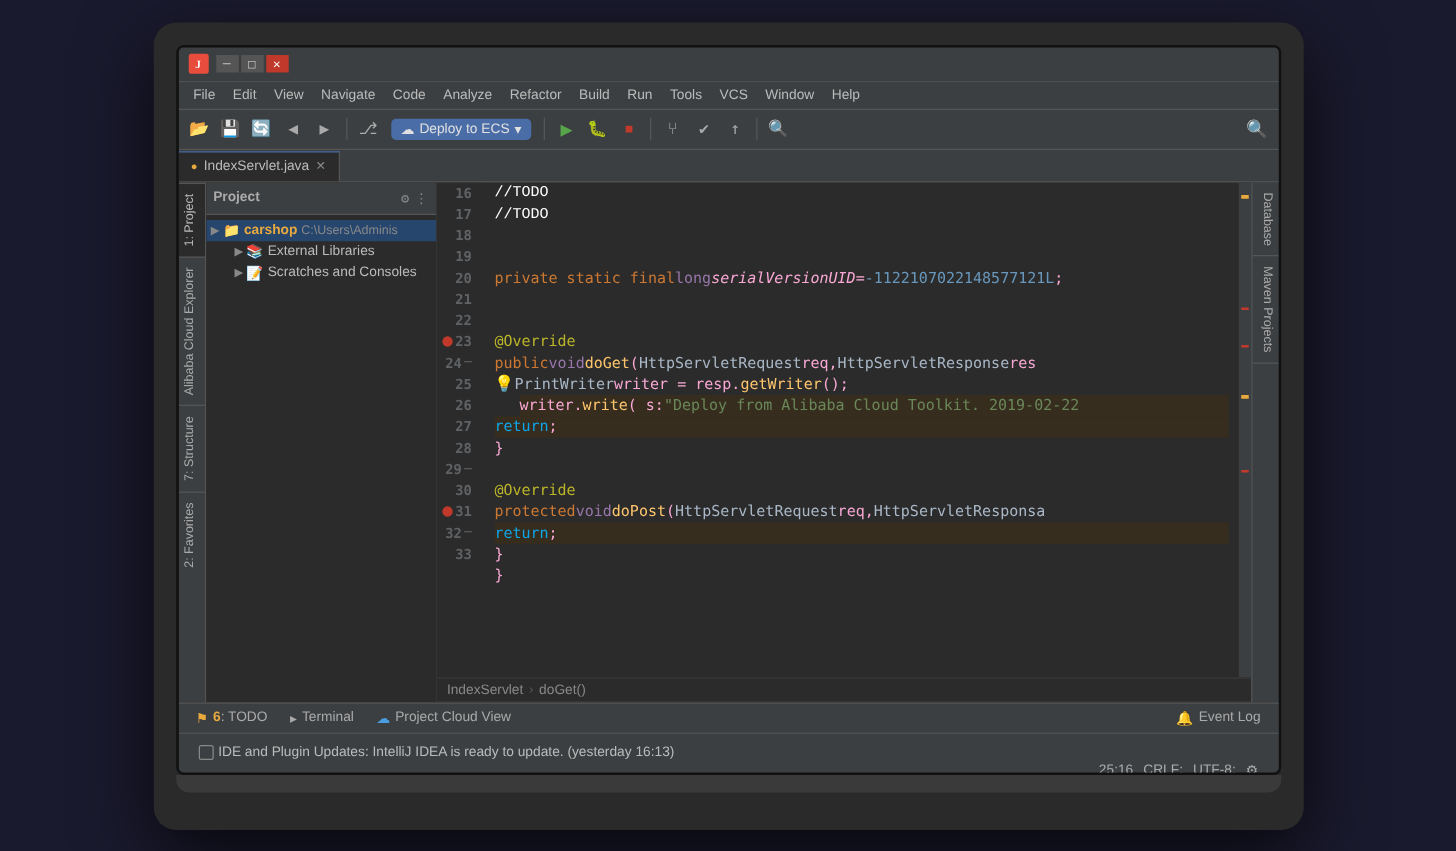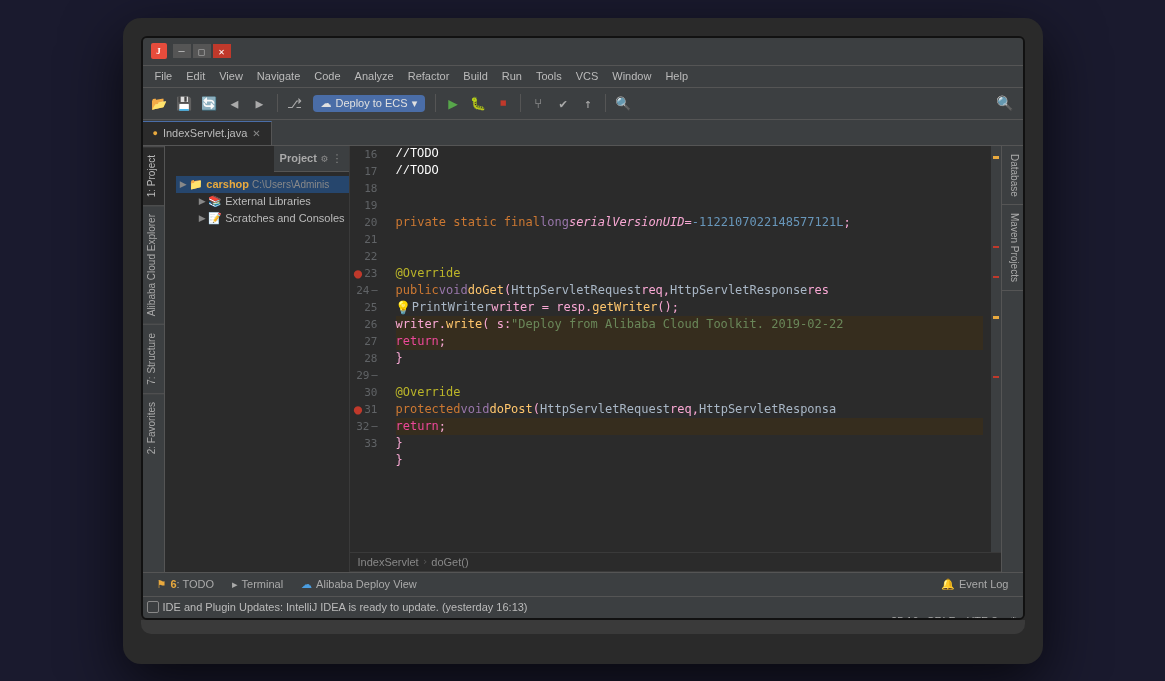--- a/index.html
+++ b/index.html
@@ -223,21 +223,20 @@
 
     
     .project-panel {
       width: 185px;
       background: #2b2b2b;
       border-right: 1px solid #3a3a3a;
       display: flex;
       flex-direction: column;
       flex-shrink: 0;
       overflow: hidden;
-      align-items: flex-end;
     }
     .project-header {
       display: flex;
       align-items: center;
       padding: 3px 6px;
       background: #3c3f41;
       border-bottom: 1px solid #555;
       gap: 4px;
       height: 26px;
     }
@@ -290,20 +289,21 @@
       width: 38px;
       background: #2b2b2b;
       color: #606366;
       font-size: 11px;
       line-height: 17px;
       padding: 0 4px 0 0;
       text-align: right;
       user-select: none;
       flex-shrink: 0;
       font-family: 'Consolas', monospace;
+      font-weight: bold;
     }
     .line-num {
       height: 17px;
       display: flex;
       align-items: center;
       justify-content: flex-end;
       padding-right: 6px;
       position: relative;
     }
     .code-lines {
@@ -325,21 +325,21 @@
     .kw { color: #cc7832; } 
     .kw2 { color: #9876aa; } 
     .cm { color: #ffffff; font-family: Liberation Mono, monospace; } 
     .str { color: #6a8759; } 
     .fn { color: #ffc66d; } 
     .cls { color: #a9b7c6; } 
     .num { color: #6897bb; } 
     .ann { color: #bbb529; }
     .italic { font-style: italic; }
     .plain { color: #f9a8d4; }
-    .ret { color: #ec4899; }
+    .ret { color: #0ea5e9; }
 
     
     .scrollbar-markers {
       width: 10px;
       background: #3c3f41;
       flex-shrink: 0;
       position: relative;
     }
     .marker-yellow {
       position: absolute;
@@ -407,24 +407,24 @@
       font-family: Arial, sans-serif;
       font-size: 11px;
       padding: 2px 8px;
       cursor: pointer;
       gap: 4px;
     }
 
     
     .status-bar {
       background: #3c3f41;
-      height: 22px;
-      display: flex;
-      align-items: center;
-      padding: 0 4px;
+      height: 32px;
+      display: flex;
+      align-items: center;
+      padding: 0 16px;
       border-top: 1px solid #555;
       flex-shrink: 0;
     }
     .status-left {
       display: flex;
       align-items: center;
       gap: 4px;
       flex: 1;
     }
     .status-checkbox {
@@ -682,21 +682,21 @@
                 <span class="plain"> res</span>
               </div>
               <div class="code-line">
                 <span class="plain">        </span>
                 <span class="hint-icon">💡</span>
                 <span class="cls">PrintWriter</span>
                 <span class="plain"> writer = resp.</span>
                 <span class="fn">getWriter</span>
                 <span class="plain">();</span>
               </div>
-              <div class="code-line" style="background:rgba(80,50,0,0.3);">
+              <div class="code-line" style="background:rgba(80,50,0,0.3);margin-left:20px;">
                 <span class="plain">        writer.</span>
                 <span class="fn">write</span>
                 <span class="plain">( s: </span>
                 <span class="str">"Deploy from Alibaba Cloud Toolkit. 2019-02-22</span>
               </div>
               <div class="code-line" style="background:rgba(80,50,0,0.3);">
                 <span class="plain">        </span>
                 <span class="ret">return</span>
                 <span class="plain">;</span>
               </div>
@@ -757,21 +757,21 @@
         <div class="bottom-tab">
           <span style="color:#e8a93e;">⚑</span>
           <span><span class="tab-num">6</span>: TODO</span>
         </div>
         <div class="bottom-tab">
           <span style="color:#aaa;">▸</span>
           <span>Terminal</span>
         </div>
         <div class="bottom-tab">
           <span style="color:#4a9de0;">☁</span>
-          <span>Alibaba Deploy View</span>
+          <span>Project Cloud View</span>
         </div>
         <div class="event-log-btn">
           <span style="color:#4a9de0;">🔔</span>
           <span>Event Log</span>
         </div>
       </div>
 
       <div class="status-bar">
         <div class="status-left">
           <div class="status-checkbox"></div>

